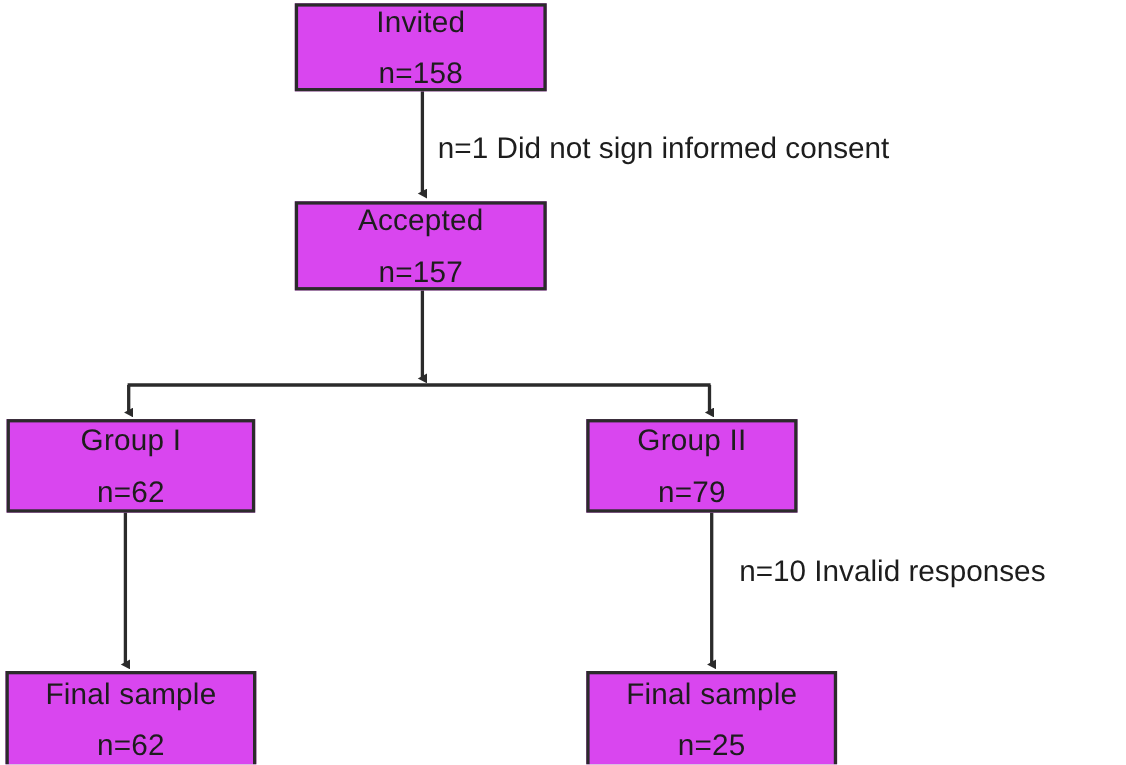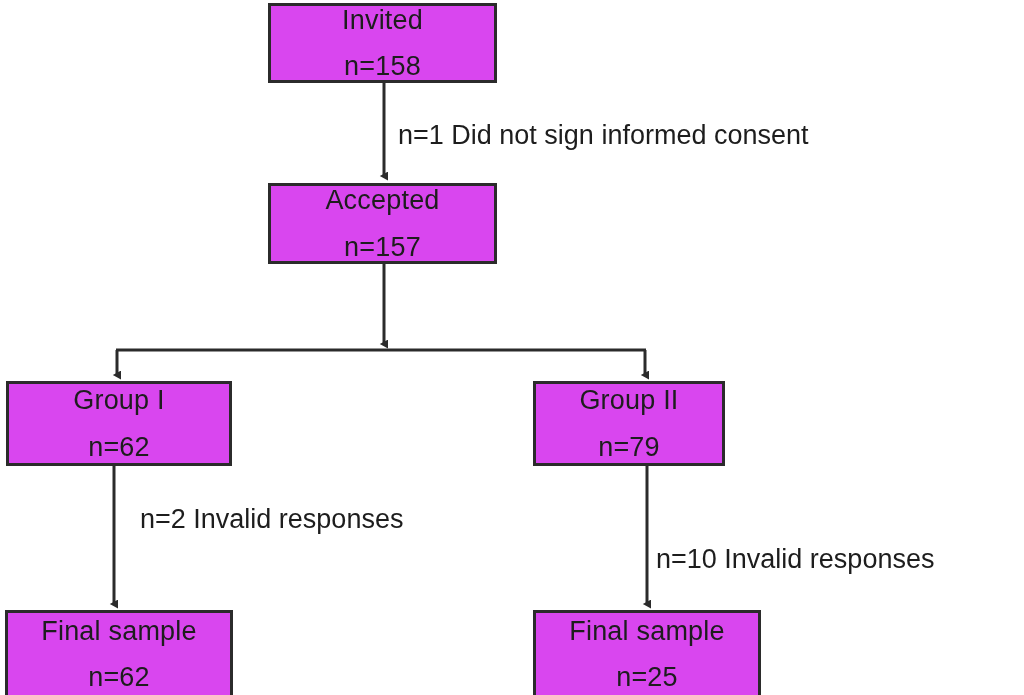--- a/index.html
+++ b/index.html
@@ -59,21 +59,21 @@
   #node-invited        { left: 268px; top: 3px;   width: 229px; height: 80px; }
   #node-accepted       { left: 268px; top: 183px; width: 229px; height: 81px; }
   #node-group-1        { left: 6px;   top: 381px; width: 226px; height: 85px; }
   #node-group-2        { left: 533px; top: 381px; width: 192px; height: 85px; }
   #node-final-1        { left: 5px;   top: 610px; width: 228px; height: 88px; }
   #node-final-2        { left: 533px; top: 610px; width: 228px; height: 88px; }
 
   
   #label-consent       { left: 398px; top: 118px; }
   #label-excluded-1    { left: 140px; top: 502px; }
-  #label-excluded-2    { left: 656px; top: 502px; margin-top: 40px; }
+  #label-excluded-2    { left: 672px; top: 502px; }
 </style>
 </head>
 <body>
 
 <div id="canvas">
 
   <svg id="wires" viewBox="0 0 1024 695" width="1024" height="695">
     <defs>
       <marker id="arrowhead" markerWidth="9" markerHeight="9" refX="4.5" refY="4.2" orient="auto" markerUnits="userSpaceOnUse">
         <path d="M 0 0 L 9 0 L 4.5 8.4 Z" fill="#2b2b2b"></path>
@@ -123,20 +123,19 @@
   <div class="node" id="node-final-2">
     <span class="ln">Final sample</span>
     <span class="ln l2">n=25</span>
   </div>
 
   <div class="edge-label" id="label-consent">
     <span class="ln">n=1 Did not sign informed consent</span>
   </div>
 
   <div class="edge-label" id="label-excluded-1">
-    <span class="ln">n=2 Invalid responses</span>
   </div>
 
   <div class="edge-label" id="label-excluded-2">
     <span class="ln">n=10 Invalid responses</span>
   </div>
 
 </div>
 
 </body></html>

